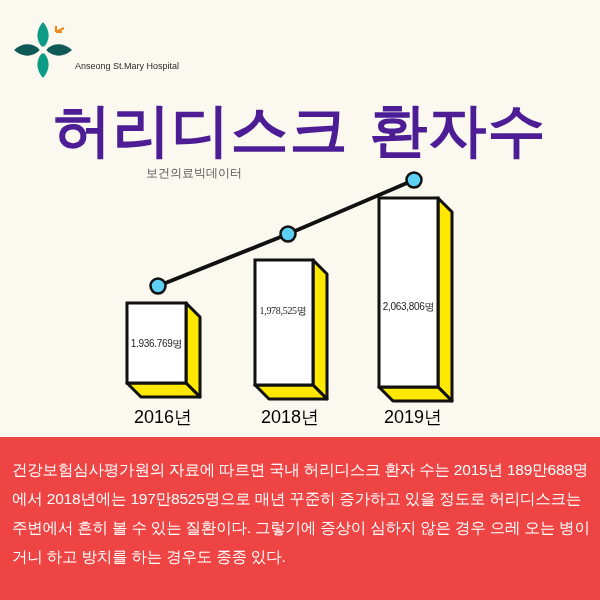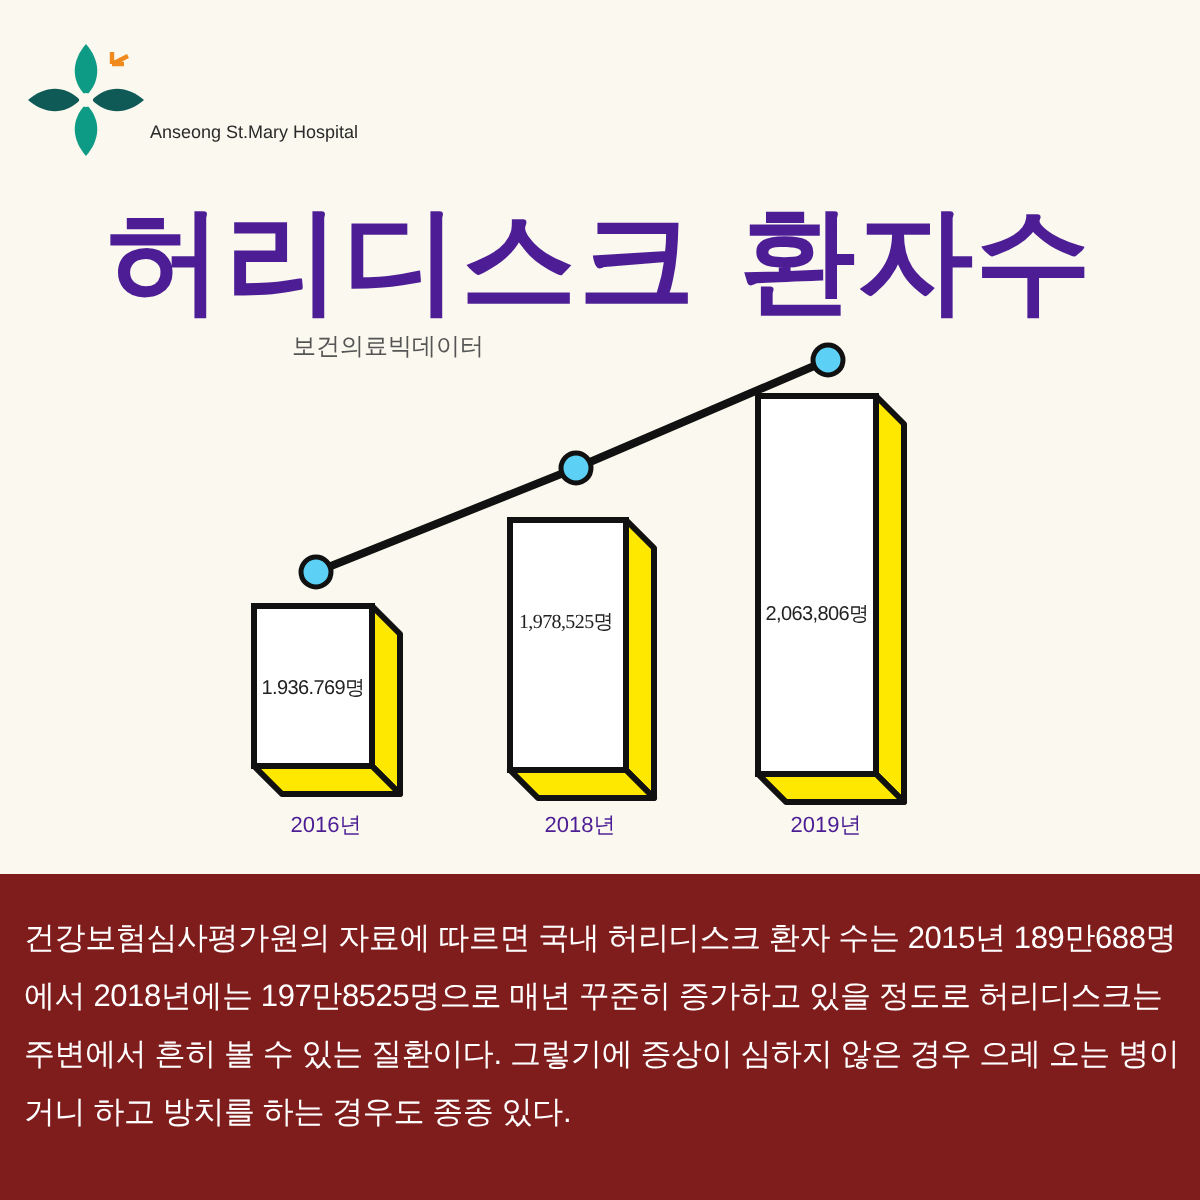--- a/index.html
+++ b/index.html
@@ -6,23 +6,23 @@
   body { width:600px; height:600px; overflow:hidden; background:#fbf9ef; font-family:"DejaVu Sans", sans-serif; position:relative; }
   .logo { position:absolute; left:12px; top:20px; width:210px; height:60px; }
   .logo-mark { position:absolute; left:0; top:0; width:62px; height:60px; }
   .logo-ko { position:absolute; left:62px; top:16px; font-size:20px; font-weight:bold; letter-spacing:0px; white-space:nowrap; }
   .logo-ko .a { color:#f08a1c; }
   .logo-ko .b { color:#2a2a2a; }
   .logo-en { position:absolute; left:63px; top:41px; font-size:9px; color:#2a2a2a; white-space:nowrap; font-family:"Liberation Sans", sans-serif; }
   .title { position:absolute; left:0; width:600px; top:92px; text-align:center; font-size:58px; font-weight:bold; color:#4c1d95; letter-spacing:1px; font-family:"DejaVu Sans", sans-serif; }
   .source { position:absolute; left:146px; top:164px; font-size:12px; color:#555; line-height:19px; font-family:"Liberation Sans", sans-serif; }
   svg.chart { position:absolute; left:0; top:0; }
-  .year { position:absolute; font-size:11px; color:#4c1d95; font-family:"Liberation Sans", sans-serif; width:80px; text-align:center; }
+  .year { position:absolute; font-size:18px; color:#000000; font-family:"Liberation Sans", sans-serif; width:80px; text-align:center; }
   .val { position:absolute; font-size:10px; color:#222; font-family:"Liberation Sans", sans-serif; text-align:center; letter-spacing:-0.3px; }
-  .panel { position:absolute; left:0; top:437px; width:600px; height:163px; background:#7f1d1d; }
+  .panel { position:absolute; left:0; top:437px; width:600px; height:163px; background:#ef4444; }
   .panel p { position:absolute; left:12px; top:18px; width:580px; color:#ffffff; font-size:15.5px; line-height:29px; font-family:"Liberation Sans", sans-serif; letter-spacing:-0.2px; }
 </style>
 </head>
 <body>
 
 <div class="logo">
   <svg class="logo-mark" viewBox="0 0 62 60" width="62" height="60">
     <path d="M31 2 C24 10 23 20 31 28 C39 20 38 10 31 2 Z" fill="#0e9b86"></path>
     <path d="M31 58 C24 50 23 40 31 32 C39 40 38 50 31 58 Z" fill="#0e9b86"></path>
     <path d="M2 30 C10 23 20 22 28 30 C20 38 10 37 2 30 Z" fill="#0f5a56"></path>

